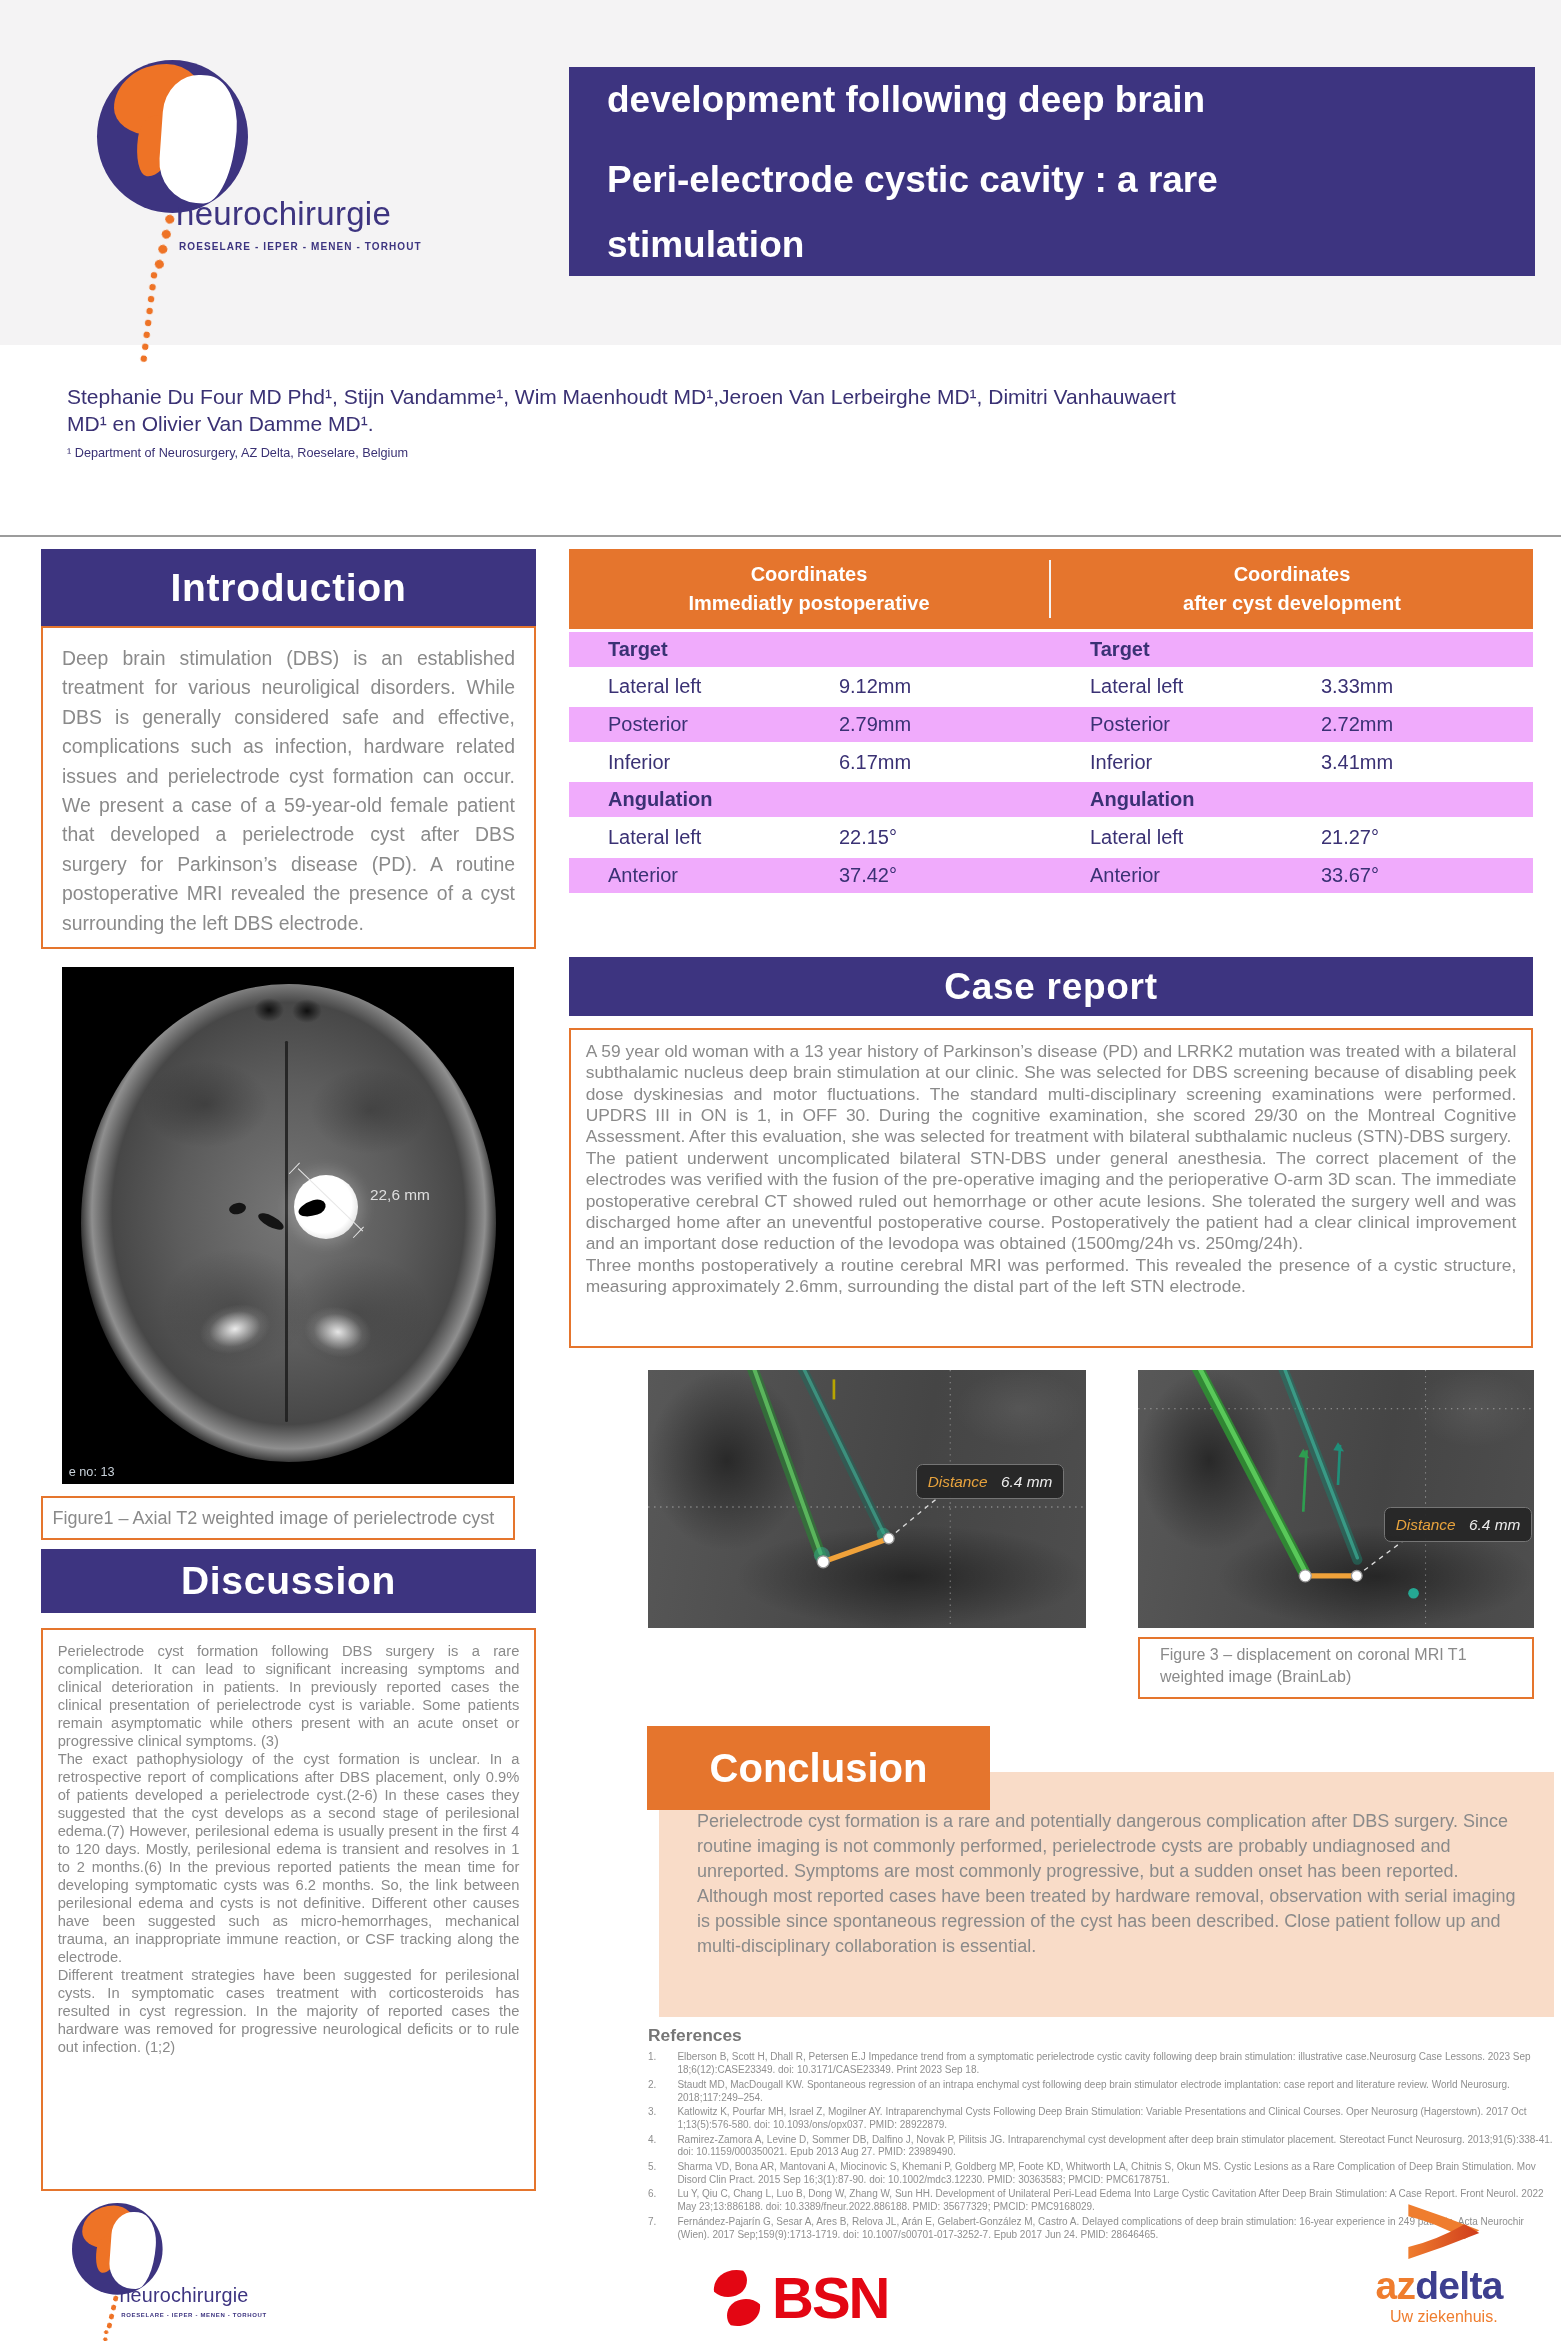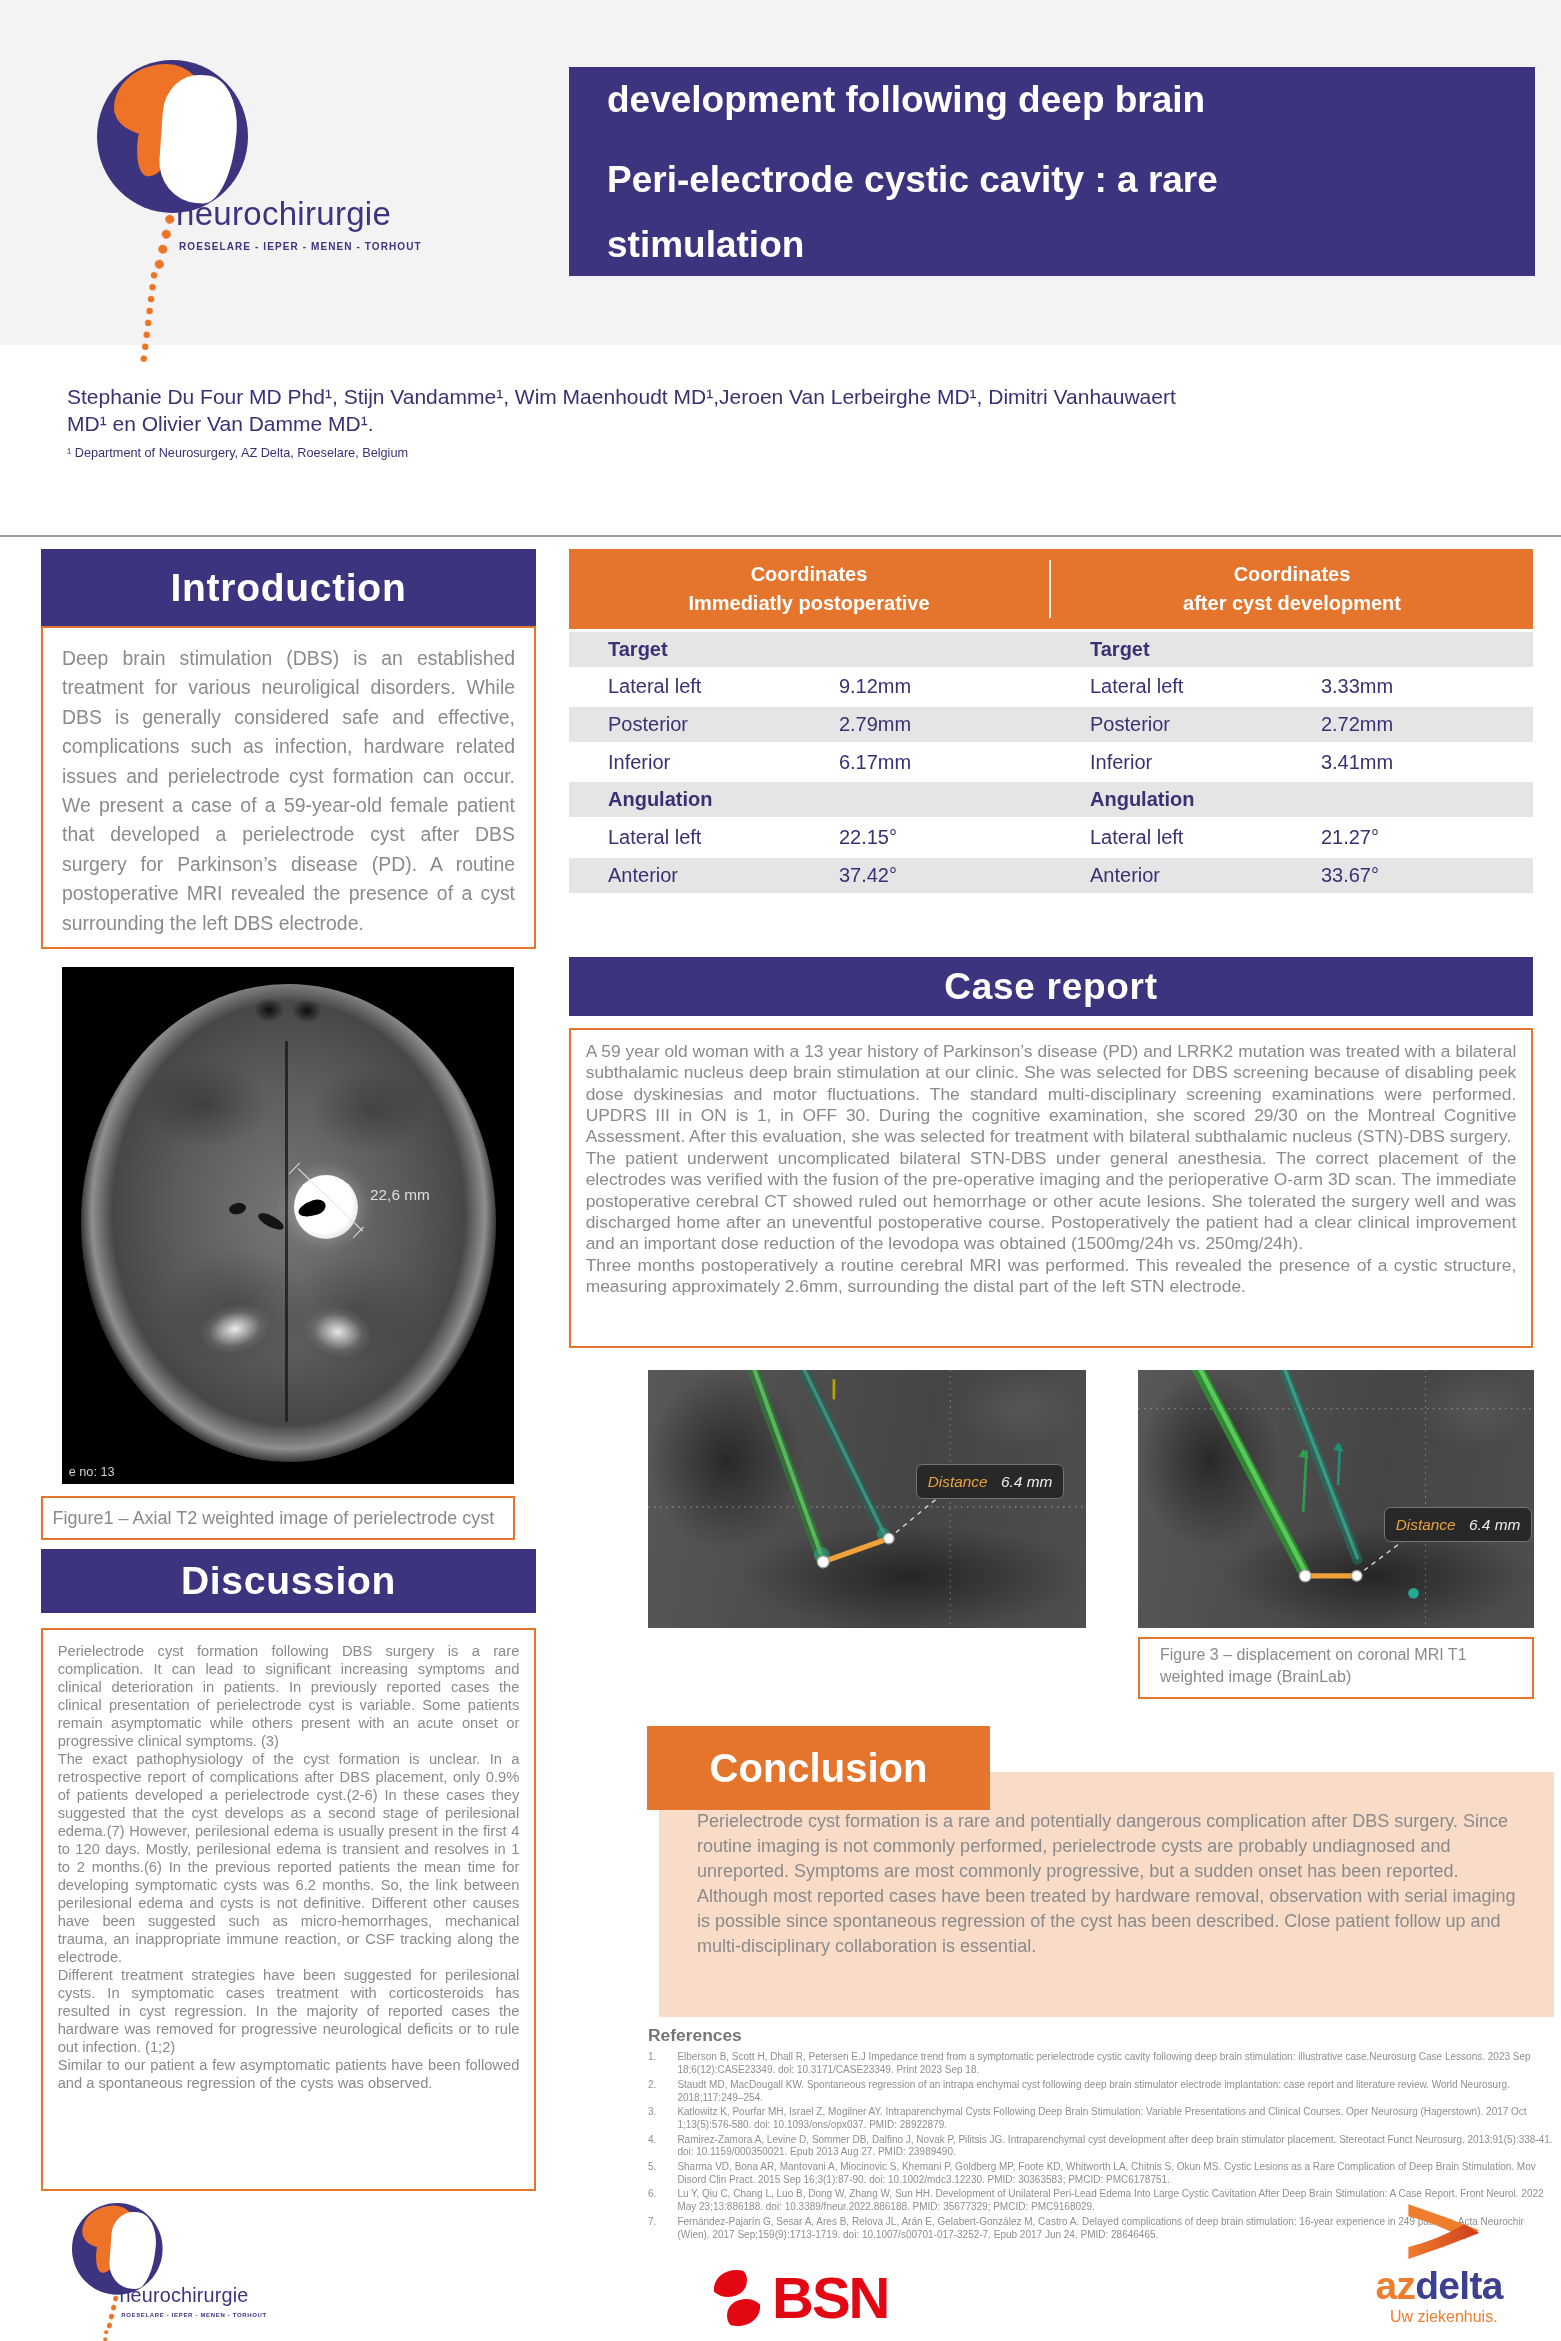--- a/index.html
+++ b/index.html
@@ -49,21 +49,21 @@
            text-align:justify;box-sizing:border-box;}
   .bodybox p{margin:0;}
 
   
   .ctable{position:absolute;left:569px;top:549px;width:964px;}
   .chead{display:flex;background:#e5752d;height:80px;align-items:center;}
   .chead .ch{width:50%;color:#fff;font-weight:bold;font-size:20px;text-align:center;
              display:flex;flex-direction:column;justify-content:center;line-height:29.4px;}
   .chead .ch:first-child{border-right:2px solid #f4f3f4;box-sizing:border-box;}
   .trow{display:flex;height:35px;margin-top:2.7px;background:#fff;}
-  .trow.pink{background:#e5e5e5;}
+  .trow.pink{background:#f0abfc;}
   .thalf{width:50%;position:relative;display:flex;align-items:center;}
   .tlabel{padding-left:39px;font-size:20px;color:#3a3174;}
   .tvalue{position:absolute;left:56%;font-size:20px;color:#3a3174;}
   .tsection .tlabel{font-weight:bold;}
 
   
   .mri1{position:absolute;left:62px;top:967px;width:452px;height:517px;background:#000;overflow:hidden;}
   .skull{position:absolute;left:19px;top:17.4px;width:415px;height:478px;border-radius:50%;
          background:radial-gradient(ellipse at 50% 48%, #767676 0%, #5c5c5c 38%, #474747 60%, #8f8f8f 67%, #1a1a1a 72%, #000 80%);}
   .sulc{position:absolute;border-radius:50%;}
@@ -263,21 +263,20 @@
     <div class="mlabel">22,6 mm</div>
     <div class="mricorner">e no: 13</div>
   </div>
   <div class="figcap" style="left:41px;top:1496px;width:474px;height:44px;font-size:18px;line-height:31px;">Figure1 – Axial T2 weighted image of perielectrode cyst</div>
 
   <div class="sechead" style="left:41px;top:1549px;width:495px;height:64px;font-size:39px;">Discussion</div>
   <div class="bodybox" style="left:41px;top:1628px;width:495px;height:563px;padding:12px 14.7px;font-size:14.7px;line-height:18px;">
     <p>Perielectrode cyst formation following DBS surgery is a rare complication.  It can lead to significant increasing symptoms and clinical deterioration in patients. In previously reported cases the clinical presentation of perielectrode cyst is variable. Some patients remain asymptomatic while others present with an acute onset or progressive clinical symptoms. (3)</p>
     <p>The exact pathophysiology of the cyst formation is unclear.  In a retrospective report of complications after DBS placement, only 0.9% of patients developed a perielectrode cyst.(2-6) In these cases they suggested that the cyst develops as a second stage of perilesional edema.(7) However, perilesional edema is usually present in the first 4 to 120 days. Mostly, perilesional edema is transient and resolves in 1 to 2 months.(6) In the previous reported patients the mean time for developing symptomatic cysts was 6.2 months. So, the link between perilesional edema and cysts is not definitive. Different other causes have been suggested such as micro-hemorrhages, mechanical trauma, an inappropriate immune reaction, or CSF tracking along the electrode.</p>
     <p>Different treatment strategies have been suggested for perilesional cysts. In symptomatic cases treatment with corticosteroids has resulted in cyst regression. In the majority of reported cases the hardware was removed for progressive neurological deficits or to rule out infection. (1;2)</p>
-    <p>Similar to our patient a few asymptomatic patients have been followed and a spontaneous regression of the cysts was observed.</p>
   </div>
 
   <div class="figpanel" style="left:648px;top:1370px;width:438px;height:258px;">
     <svg width="438" height="258" viewBox="0 0 655 386">
       <line x1="0" y1="205" x2="655" y2="205" stroke="#d6d6d6" stroke-width="1.5" stroke-dasharray="2 7" opacity="0.7"></line>
       <line x1="452" y1="0" x2="452" y2="386" stroke="#d6d6d6" stroke-width="1.5" stroke-dasharray="2 7" opacity="0.5"></line>
       <line x1="150" y1="-20" x2="258" y2="278" stroke="#2f7a37" stroke-width="17" opacity="0.75" stroke-linecap="round"></line>
       <line x1="152" y1="-20" x2="258" y2="274" stroke="#63c764" stroke-width="6" opacity="0.8" stroke-linecap="round"></line>
       <line x1="222" y1="-20" x2="352" y2="246" stroke="#1e6b5c" stroke-width="15" opacity="0.5" stroke-linecap="round"></line>
       <line x1="224" y1="-20" x2="352" y2="243" stroke="#43b49a" stroke-width="5" opacity="0.6" stroke-linecap="round"></line>

